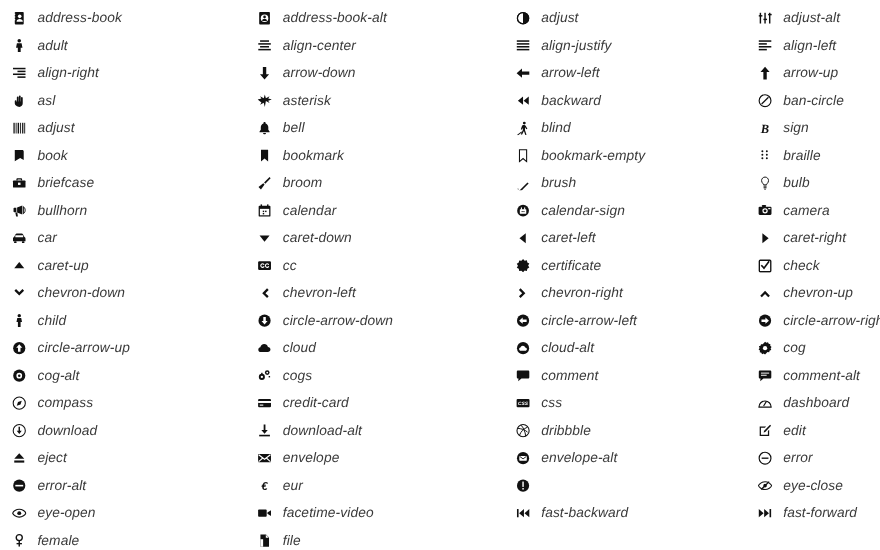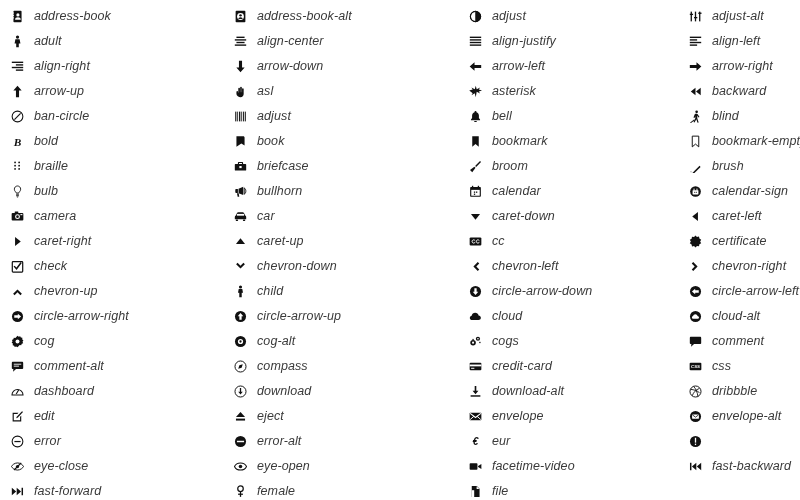--- a/index.html
+++ b/index.html
@@ -179,28 +179,20 @@
       <span class="icon-glyph">
         <svg width="13" height="13" viewBox="0 0 16 16" xmlns="http://www.w3.org/2000/svg">
           <path d="M15 6.1v3.8H6.8v3.2L0.8 8 6.8 2.9v3.2z"></path>
         </svg>
       </span>
       <span class="icon-label">arrow-left</span>
     </div>
     <div class="icon-cell">
       <span class="icon-glyph">
         <svg width="13" height="13" viewBox="0 0 16 16" xmlns="http://www.w3.org/2000/svg">
-          <path d="M1 6.1v3.8h8.2v3.2L15.2 8 9.2 2.9v3.2z"></path>
-        </svg>
-      </span>
-      <span class="icon-label">arrow-right</span>
-    </div>
-    <div class="icon-cell">
-      <span class="icon-glyph">
-        <svg width="13" height="13" viewBox="0 0 16 16" xmlns="http://www.w3.org/2000/svg">
           <path d="M6.1 15h3.8V6.8h3.2L8 0.8 2.9 6.8h3.2z"></path>
         </svg>
       </span>
       <span class="icon-label">arrow-up</span>
     </div>
     <div class="icon-cell">
       <span class="icon-glyph">
         <svg width="13" height="13" viewBox="0 0 16 16" xmlns="http://www.w3.org/2000/svg">
           <path d="M3 8.5c0-.6.4-1 1-1s1 .4 1 1v1h.3V4.4c0-.6.4-1 1-1s1 .4 1 1v4.6h.3V3.2c0-.6.4-1 1-1s1 .4 1 1v5.8h.3V5c0-.6.4-1 1-1s1 .4 1 1v6c0 2.2-1.6 4-3.8 4S3 13.2 3 11z"></path>
         </svg>
@@ -263,21 +255,21 @@
         </svg>
       </span>
       <span class="icon-label">blind</span>
     </div>
     <div class="icon-cell">
       <span class="icon-glyph">
         <svg width="13" height="13" viewBox="0 0 16 16" xmlns="http://www.w3.org/2000/svg">
           <text x="8" y="13" font-family="Liberation Serif, serif" font-size="14" font-weight="bold" text-anchor="middle">B</text>
         </svg>
       </span>
-      <span class="icon-label">bold</span>
+      <span class="icon-label">sign</span>
     </div>
     <div class="icon-cell">
       <span class="icon-glyph">
         <svg width="13" height="13" viewBox="0 0 16 16" xmlns="http://www.w3.org/2000/svg">
           <path d="M3 1.6h8.4c1 0 1.6.7 1.6 1.7v9.5L9 10.6 3 14.4z"></path>
         </svg>
       </span>
       <span class="icon-label">book</span>
     </div>
     <div class="icon-cell">

